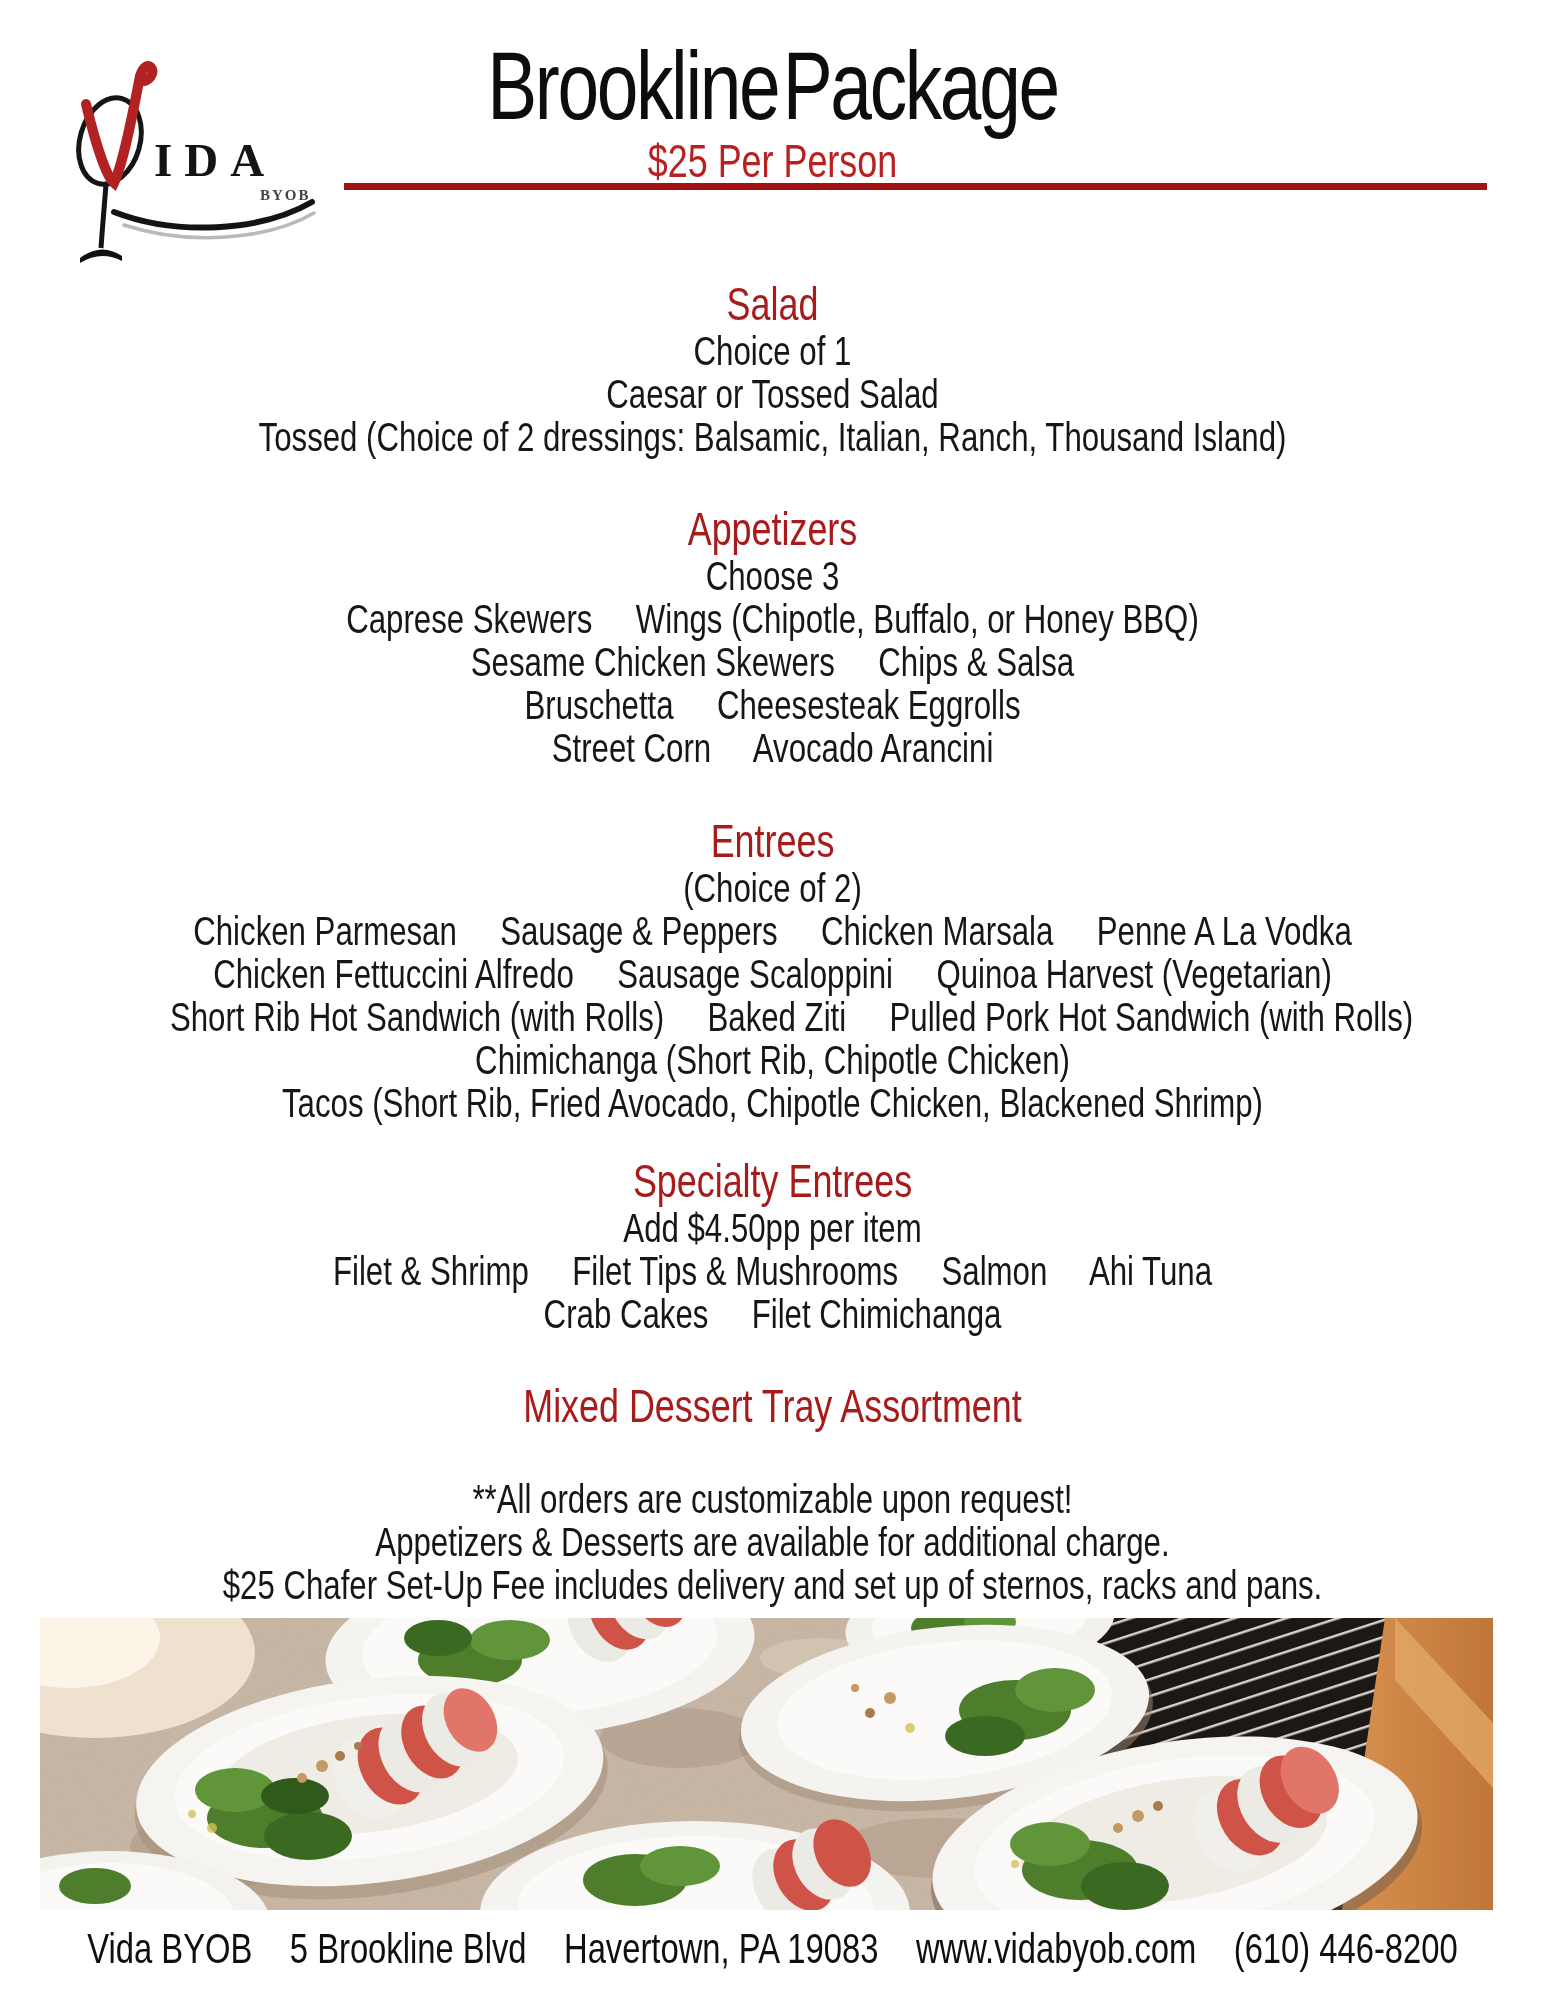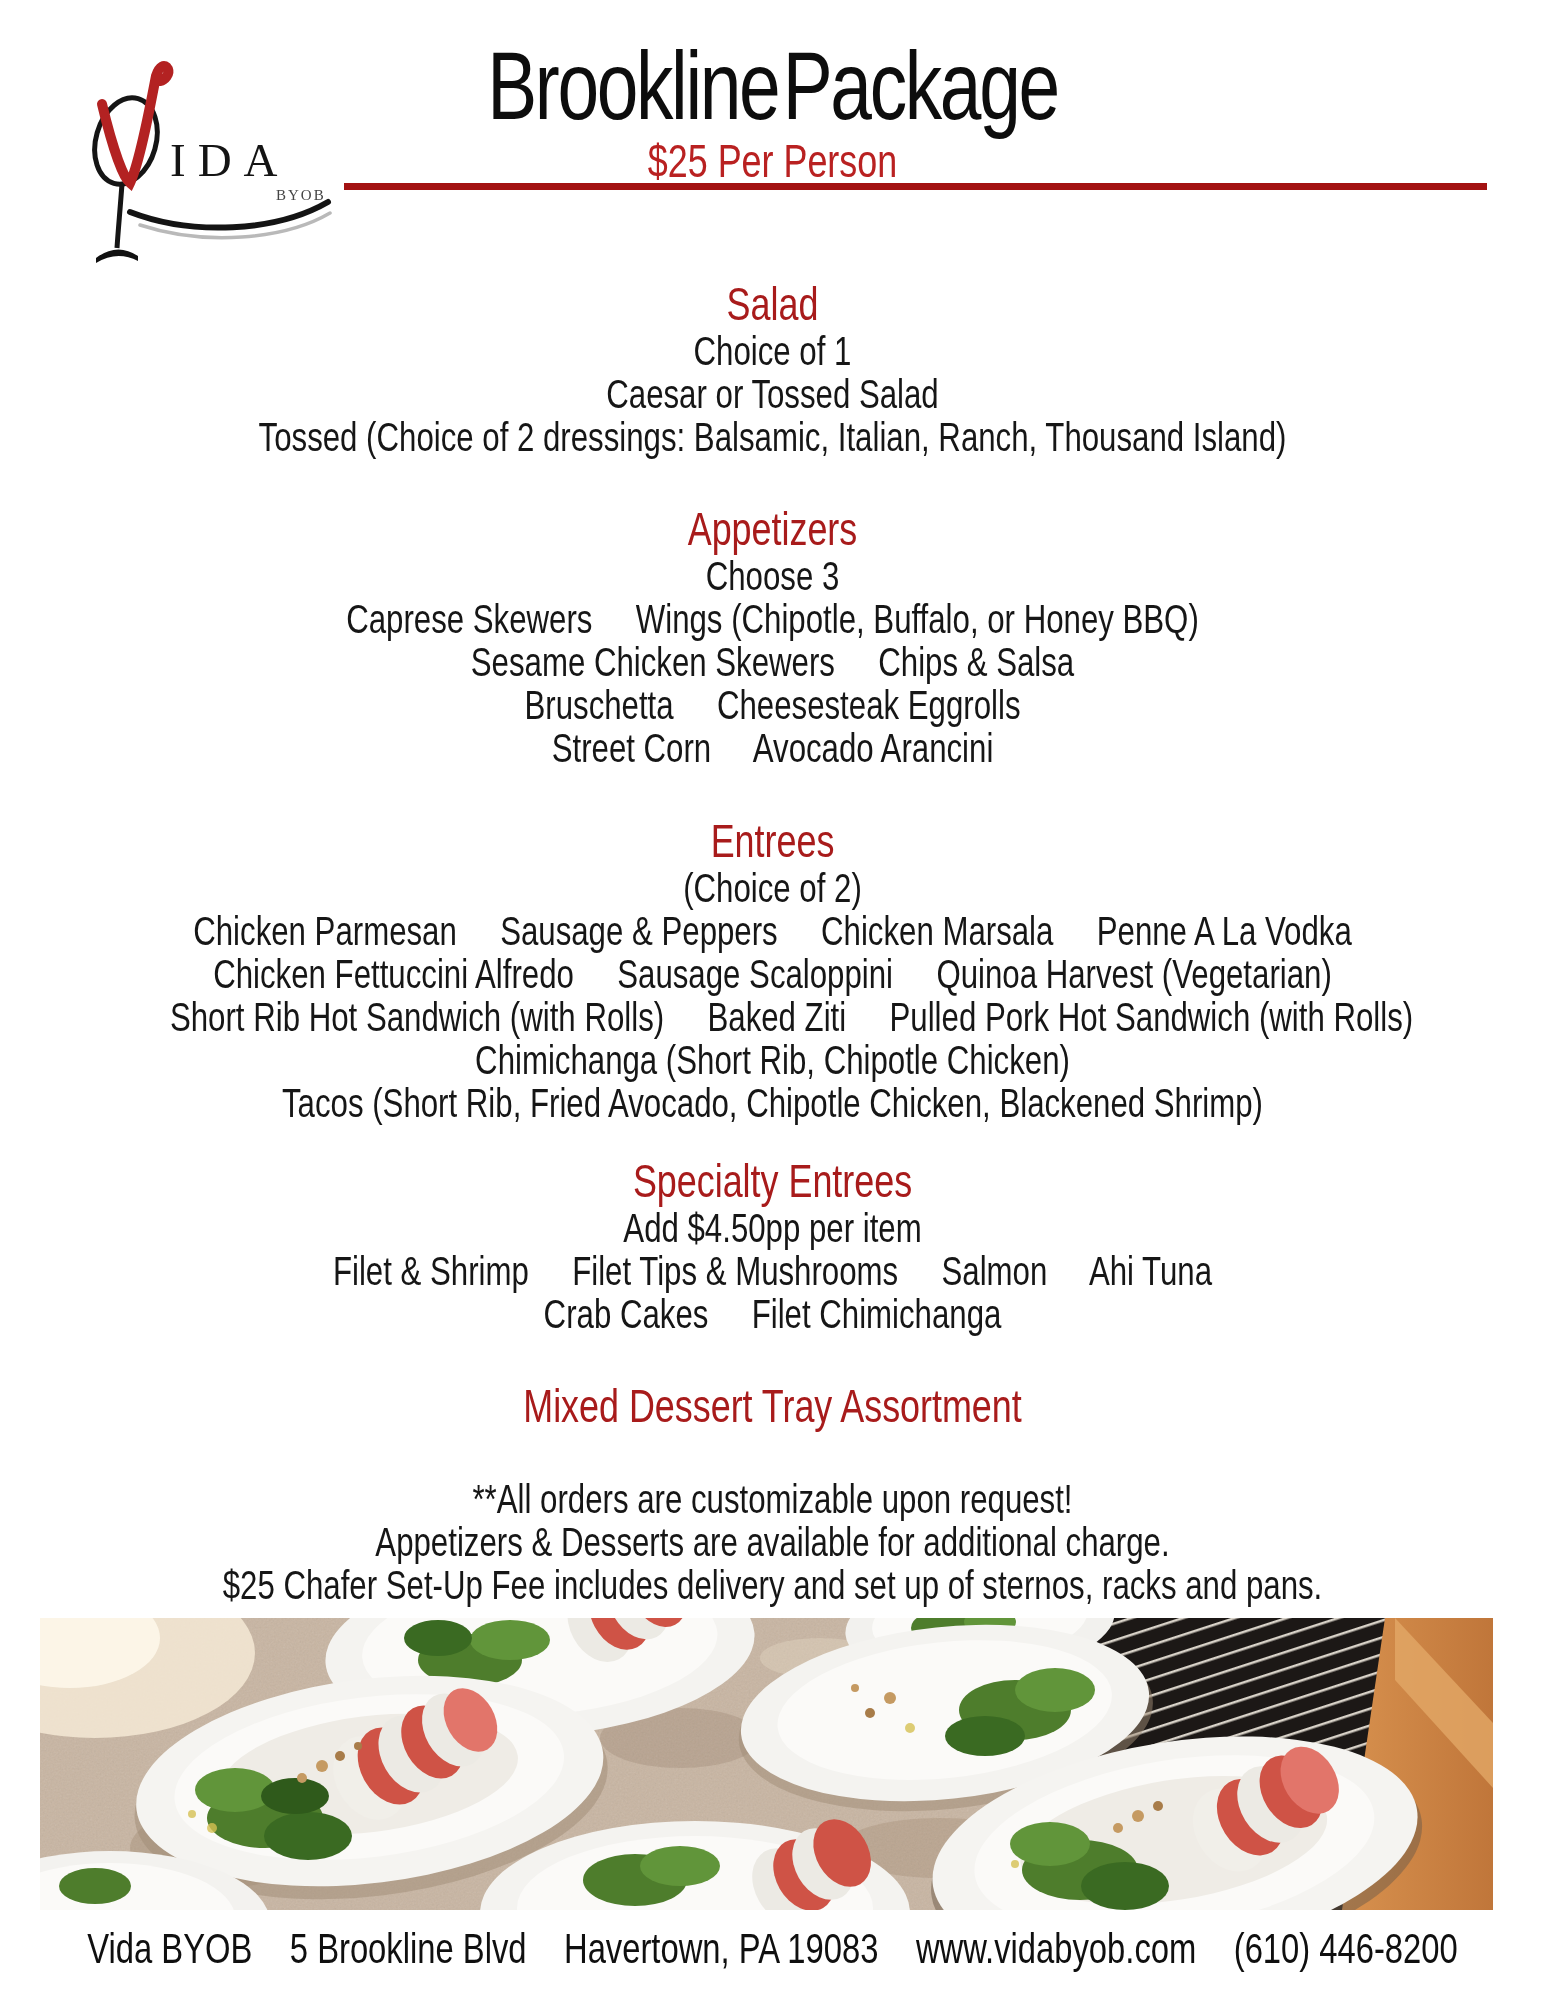--- a/index.html
+++ b/index.html
@@ -30,21 +30,21 @@
   #sec-appetizers{margin-top:44px;}
   #sec-entrees{margin-top:45px;}
   #sec-specialty{margin-top:30px;}
   #sec-dessert{margin-top:44px;}
   #notes{margin-top:46px;text-align:center;}
   #footer{
     position:absolute;top:1926px;left:0;width:1545px;
     display:flex;justify-content:center;gap:48px;
     font-size:42px;line-height:46px;color:#0f0f0f;white-space:pre;
   }
-  #logo{position:absolute;left:64px;top:46px;width:270px;height:220px;}
+  #logo{position:absolute;left:48px;top:46px;width:270px;height:220px;font-weight:bold;}
   #photo{position:absolute;left:40px;top:1618px;width:1453px;height:292px;}
   svg{display:block;}
 </style>
 </head>
 <body>
 
 <div id="logo">
   <svg viewBox="0 0 270 220" width="270" height="220">
 
     <ellipse cx="62" cy="95" rx="30" ry="44" transform="rotate(16 62 95)" fill="none" stroke="#151515" stroke-width="5"></ellipse>

